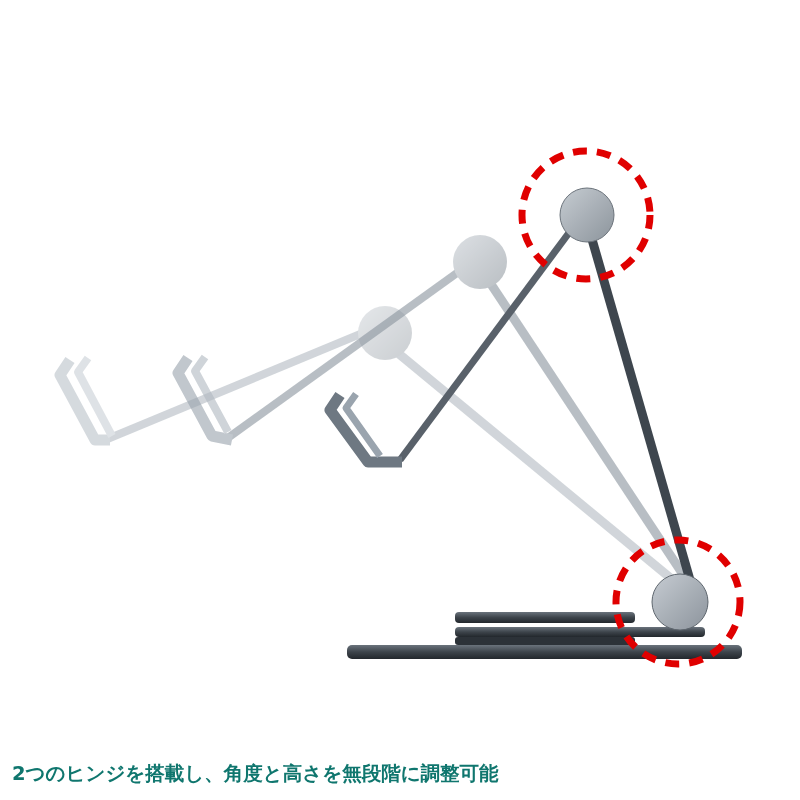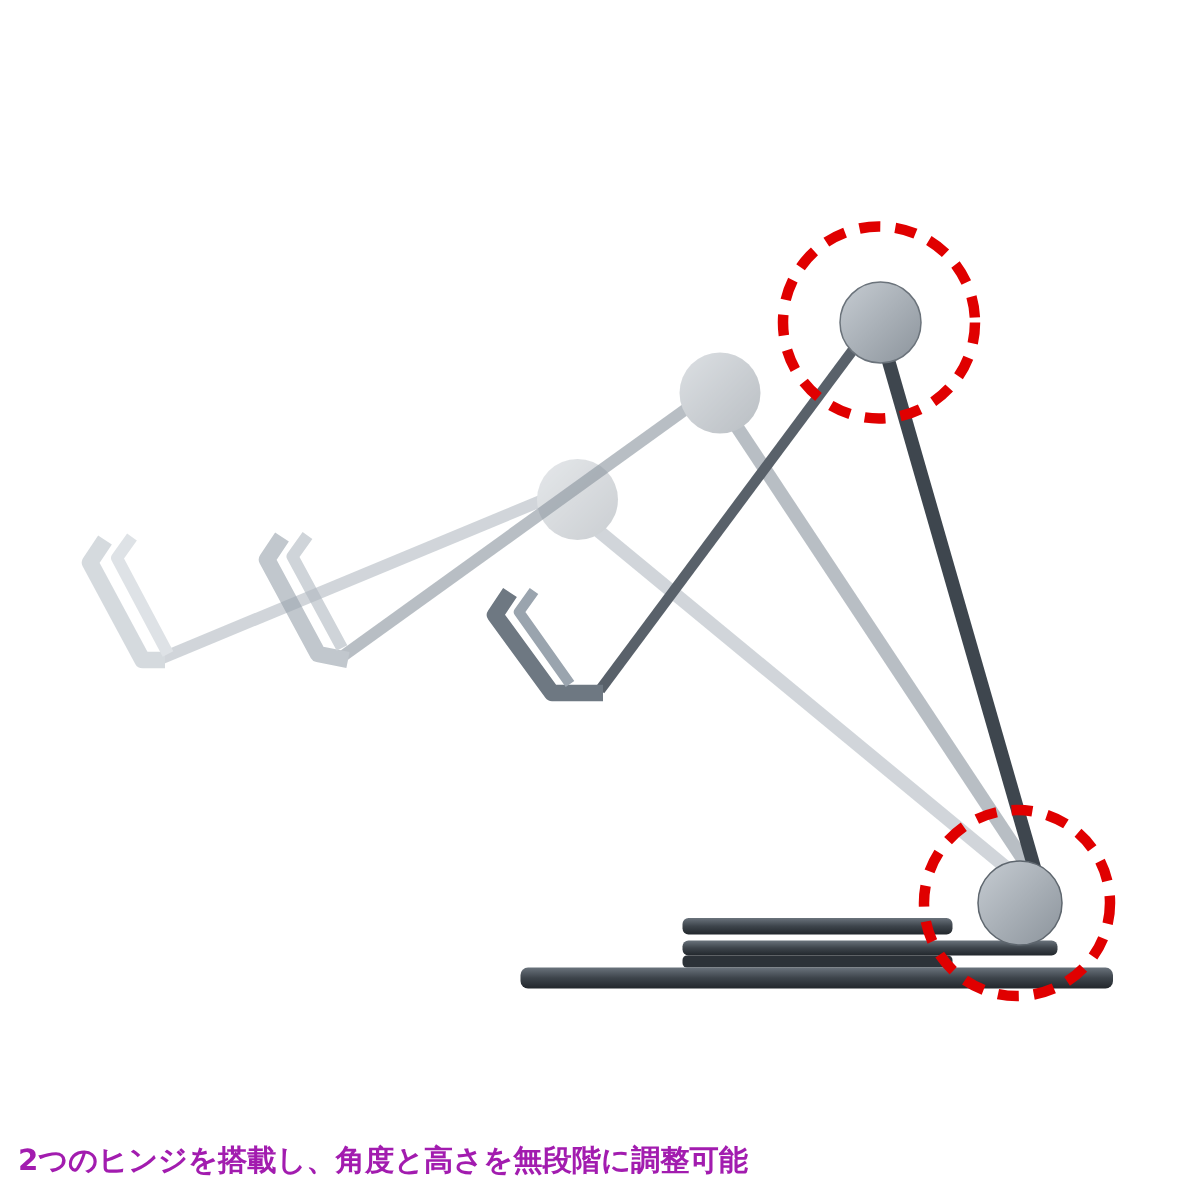--- a/index.html
+++ b/index.html
@@ -1,18 +1,18 @@
 <!DOCTYPE html>
 <html><head>
 <meta charset="utf-8">
 <style>
   html, body { margin: 0; padding: 0; background: #ffffff; }
   body { width: 800px; height: 800px; position: relative; overflow: hidden; font-family: "DejaVu Sans", "Liberation Sans", sans-serif; }
   #illustration { position: absolute; left: 0; top: 0; width: 800px; height: 740px; }
-  #caption { position: absolute; left: 12px; top: 760px; font-size: 19.5px; font-weight: bold; color: #a21caf; letter-spacing: 0px; white-space: nowrap; }
+  #caption { position: absolute; left: 12px; top: 760px; font-size: 19.5px; font-weight: bold; color: #0f766e; letter-spacing: 0px; white-space: nowrap; }
 </style>
 </head>
 <body>
 
 <svg id="illustration" viewBox="0 0 800 740" xmlns="http://www.w3.org/2000/svg">
   <defs>
     <linearGradient id="discGrad" x1="0" y1="0" x2="1" y2="1">
       <stop offset="0" stop-color="#c6ccd2"></stop>
       <stop offset="1" stop-color="#8c949c"></stop>
     </linearGradient>

